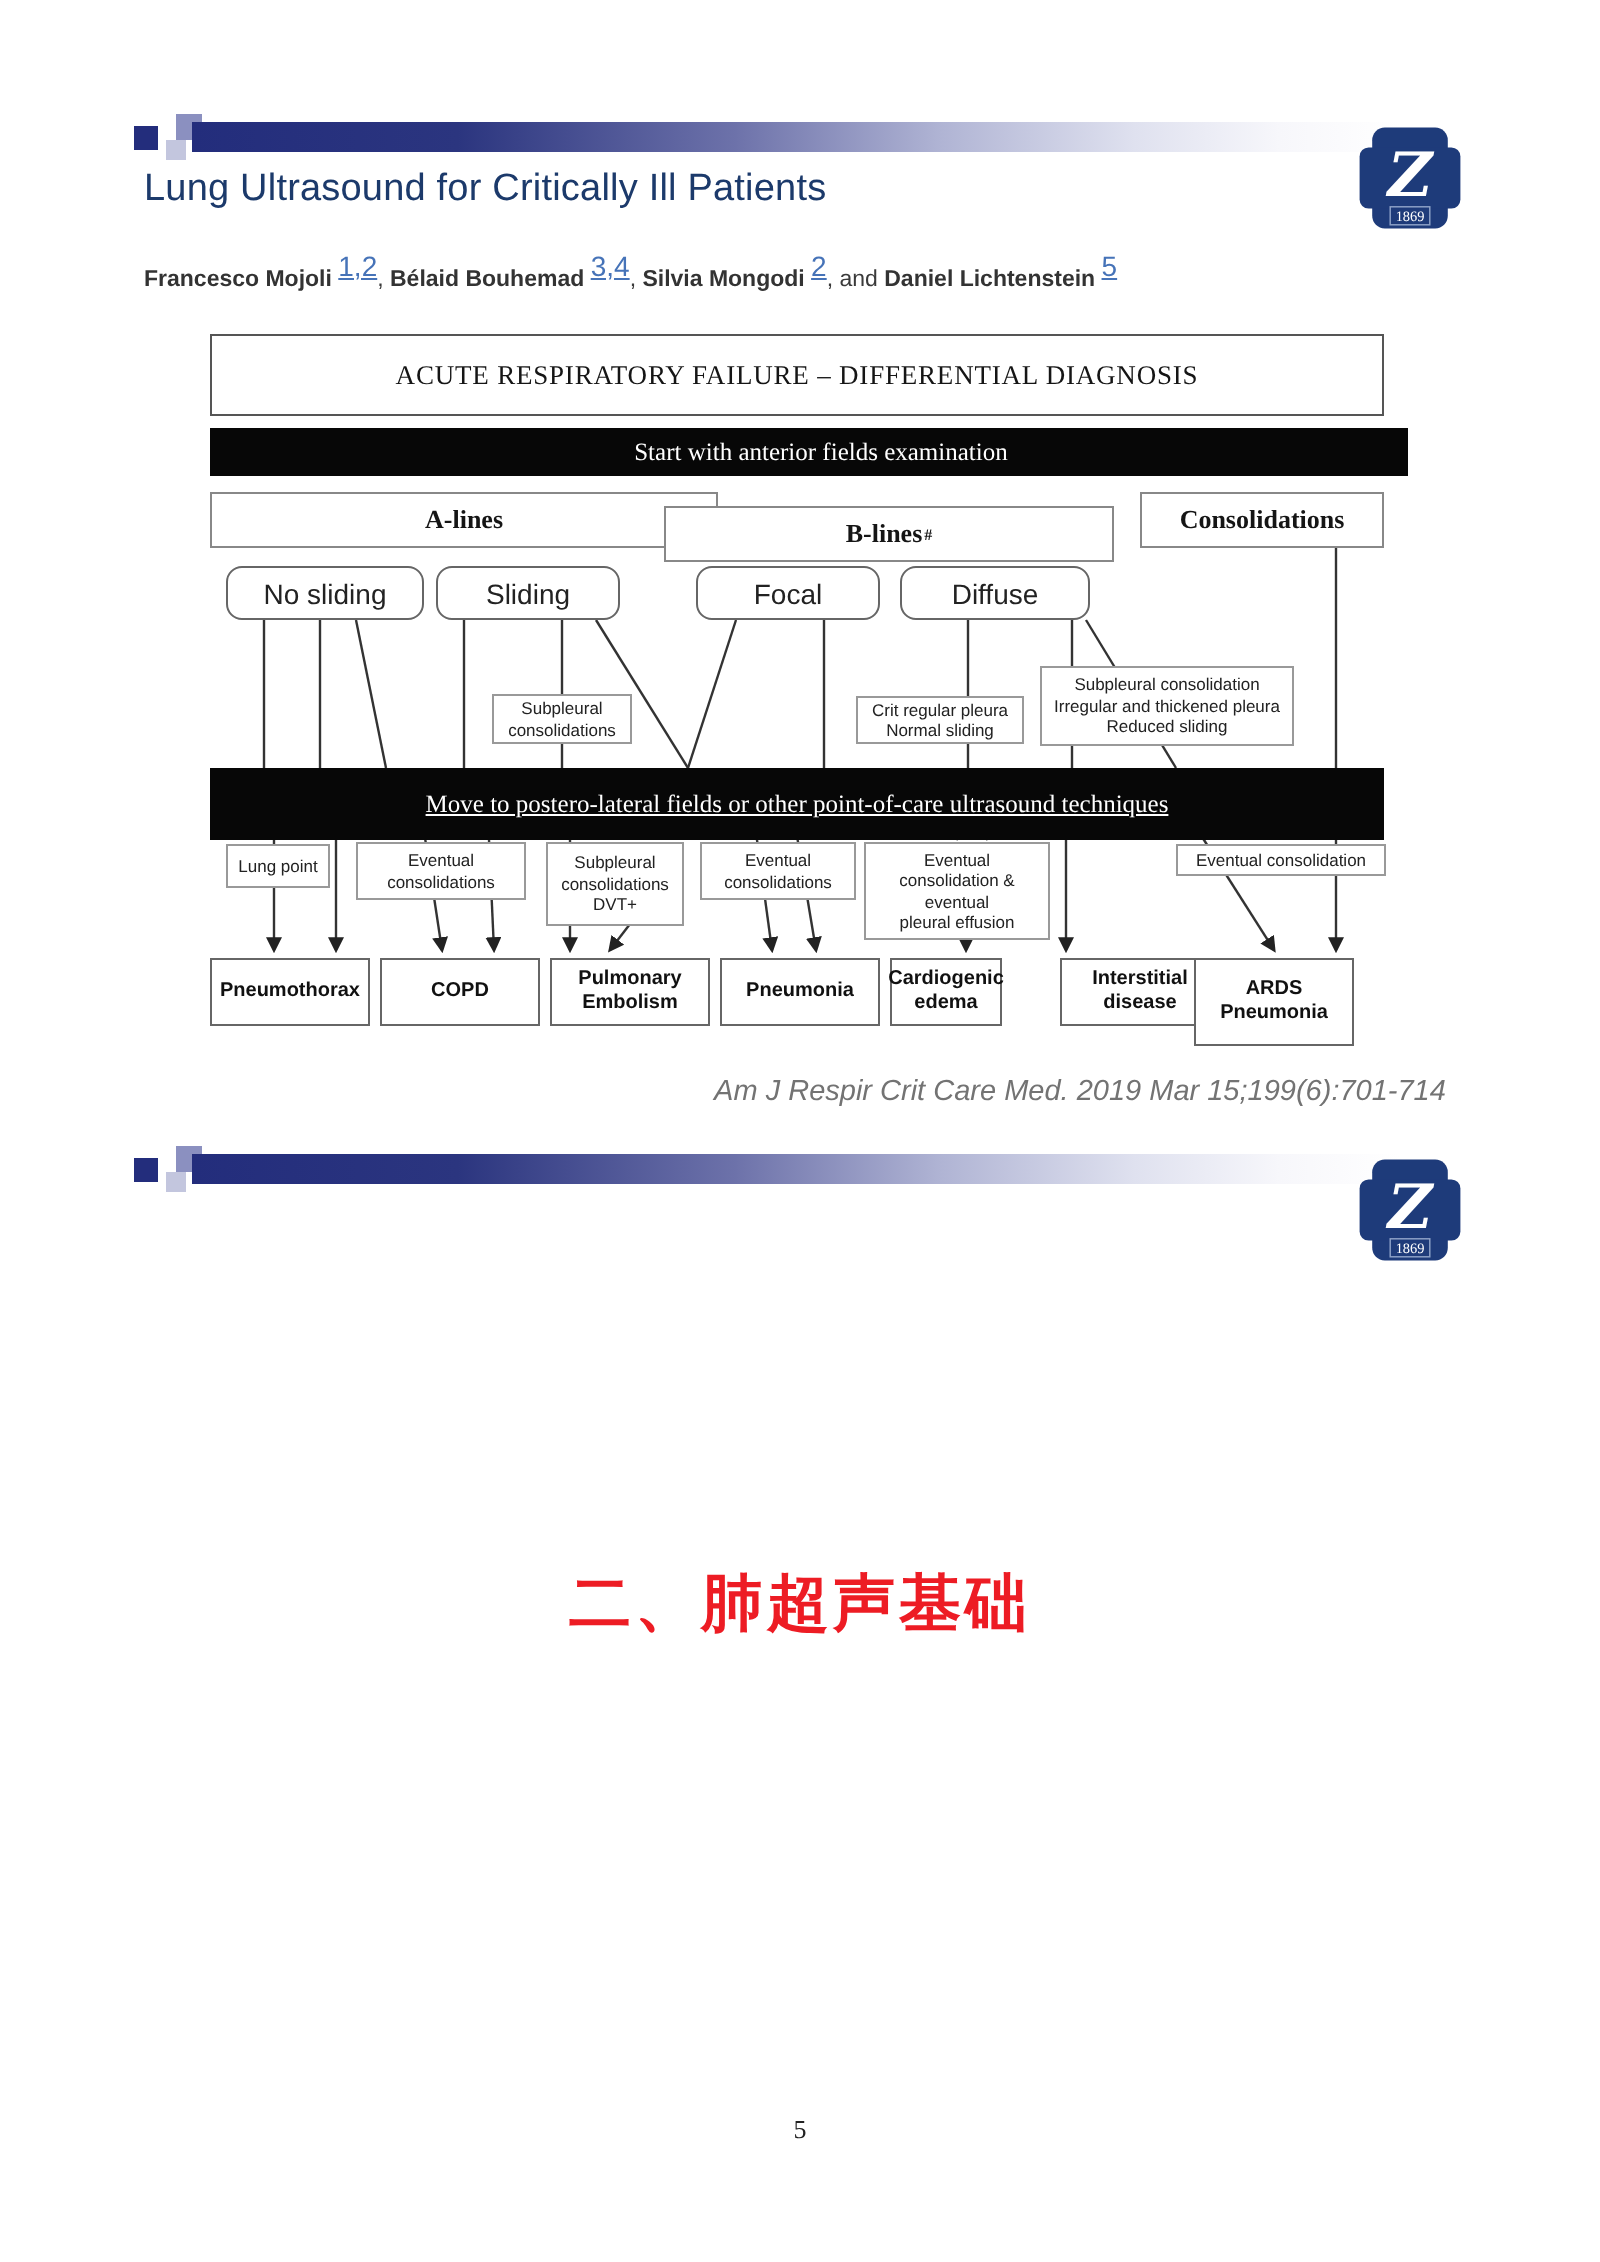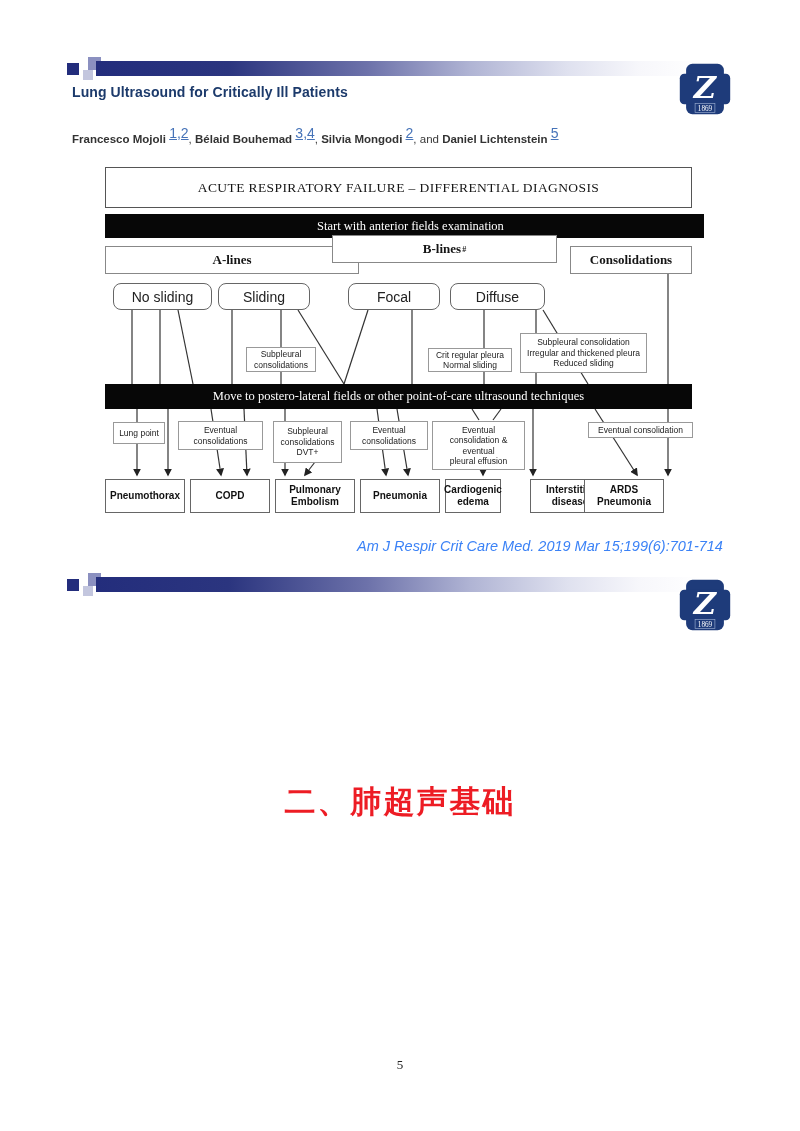--- a/index.html
+++ b/index.html
@@ -13,25 +13,25 @@
   .sq{position:absolute;}
   .sq-dark{background:#232d7c;width:12px;height:12px;}
   .sq-mid{background:#8b90c0;width:13px;height:13px;}
   .sq-light{background:#c3c6de;width:10px;height:10px;}
 
   
   .logo{width:54px;height:54px;}
   .logo svg{display:block;}
 
   
-  .art-title{font-size:14px;font-weight:bold;color:#1c3a6b;letter-spacing:.1px;}
+  .art-title{font-size:19px;font-weight:normal;color:#1c3a6b;letter-spacing:.1px;}
   .authors{font-size:11.5px;color:#3a3a3a;}
   .authors b{font-weight:bold;color:#333;}
   .authors sup a{color:#4673b8;text-decoration:underline;font-size:14px;}
-  .citation{font-style:italic;font-size:14.5px;color:#3b82f6;text-align:center;}
+  .citation{font-style:italic;font-size:14.5px;color:#737373;text-align:center;}
 
   
   .fc{width:590px;height:352px;color:#151515;}
   .fc svg.lines{position:absolute;left:0;top:0;z-index:1;}
   .fc-box{position:absolute;box-sizing:border-box;background:#fff;z-index:2;
           display:flex;flex-direction:column;align-items:center;justify-content:center;
           text-align:center;}
   .fc-title{border:1px solid #555;font-family:"Liberation Serif",serif;font-size:13.5px;
             letter-spacing:.4px;}
   .fc-bar{position:absolute;z-index:2;background:#070707;color:#fff;
@@ -120,21 +120,21 @@
       </g>
     </svg>
 
     <div class="fc-box fc-title" style="left:0;top:4px;width:587px;height:41px;">ACUTE RESPIRATORY FAILURE – DIFFERENTIAL DIAGNOSIS</div>
 
     <div class="fc-bar" style="left:0;top:51px;width:587px;height:24px;padding-left:12px;">Start with anterior fields examination</div>
 
     <div class="fc-box fc-row1" style="left:0;top:83px;width:254px;height:28px;">
       <span>A-lines</span>
     </div>
-    <div class="fc-box fc-row1" style="left:227px;top:72px;width:225px;height:28px;">
+    <div class="fc-box fc-row1" style="left:227px;top:90px;width:225px;height:28px;">
       <span>B-lines</span>
         <sup>#</sup>
     </div>
     <div class="fc-box fc-row1" style="left:465px;top:83px;width:122px;height:28px;">
       <span>Consolidations</span>
     </div>
 
     <div class="fc-box fc-round" style="left:8px;top:120px;width:99px;height:27px;">No sliding</div>
     <div class="fc-box fc-round" style="left:113px;top:120px;width:92px;height:27px;">Sliding</div>
     <div class="fc-box fc-round" style="left:243px;top:120px;width:92px;height:27px;">Focal</div>
@@ -147,21 +147,21 @@
     <div class="fc-box fc-small" style="left:323px;top:185px;width:84px;height:24px;">
       <span>Crit regular pleura</span>
       <span>Normal sliding</span>
     </div>
     <div class="fc-box fc-small" style="left:415px;top:170px;width:127px;height:40px;">
       <span>Subpleural consolidation</span>
       <span>Irregular and thickened pleura</span>
       <span>Reduced sliding</span>
     </div>
 
-    <div class="fc-bar" style="left:0;top:221px;width:587px;height:25px;">Move to postero-lateral fields or other point-of-care ultrasound techniques</div>
+    <div class="fc-bar" style="left:0;top:221px;width:587px;height:36px;text-decoration:underline;">Move to postero-lateral fields or other point-of-care ultrasound techniques</div>
 
     <div class="fc-box fc-small" style="left:8px;top:259px;width:52px;height:22px;">Lung point</div>
     <div class="fc-box fc-small" style="left:73px;top:258px;width:85px;height:29px;">
       <span>Eventual</span>
       <span>consolidations</span>
     </div>
     <div class="fc-box fc-small" style="left:168px;top:258px;width:69px;height:42px;">
       <span>Subpleural</span>
       <span>consolidations</span>
       <span>DVT+</span>
@@ -177,21 +177,21 @@
       <span>pleural effusion</span>
     </div>
     <div class="fc-box fc-small" style="left:483px;top:259px;width:105px;height:16px;">Eventual consolidation</div>
 
     <div class="fc-box fc-big" style="left:0;top:316px;width:80px;height:34px;">Pneumothorax</div>
     <div class="fc-box fc-big" style="left:85px;top:316px;width:80px;height:34px;">COPD</div>
     <div class="fc-box fc-big" style="left:170px;top:316px;width:80px;height:34px;padding:0 8px;">Pulmonary Embolism</div>
     <div class="fc-box fc-big" style="left:255px;top:316px;width:80px;height:34px;">Pneumonia</div>
     <div class="fc-box fc-big" style="left:340px;top:316px;width:56px;height:34px;padding:0 8px;">Cardiogenic edema</div>
     <div class="fc-box fc-big" style="left:425px;top:316px;width:80px;height:34px;padding:0 10px;">Interstitial disease</div>
-    <div class="fc-box fc-big" style="left:479px;top:316px;width:80px;height:34px;padding:0 27px;">ARDS Pneumonia</div>
+    <div class="fc-box fc-big" style="left:492px;top:316px;width:80px;height:44px;padding:0 27px;">ARDS Pneumonia</div>
   </div>
 
   <div class="abs citation" style="left:345px;top:538px;width:390px;">Am J Respir Crit Care Med. 2019 Mar 15;199(6):701-714</div>
 
   <div class="sq sq-light" style="left:83px;top:586px;"></div>
   <div class="sq sq-dark" style="left:67px;top:579px;"></div>
   <div class="sq sq-mid" style="left:88px;top:573px;"></div>
   <div class="abs hdr-grad" style="left:96px;top:577px;width:604px;"></div>
 
   <div class="abs logo" style="left:678px;top:578px;">

